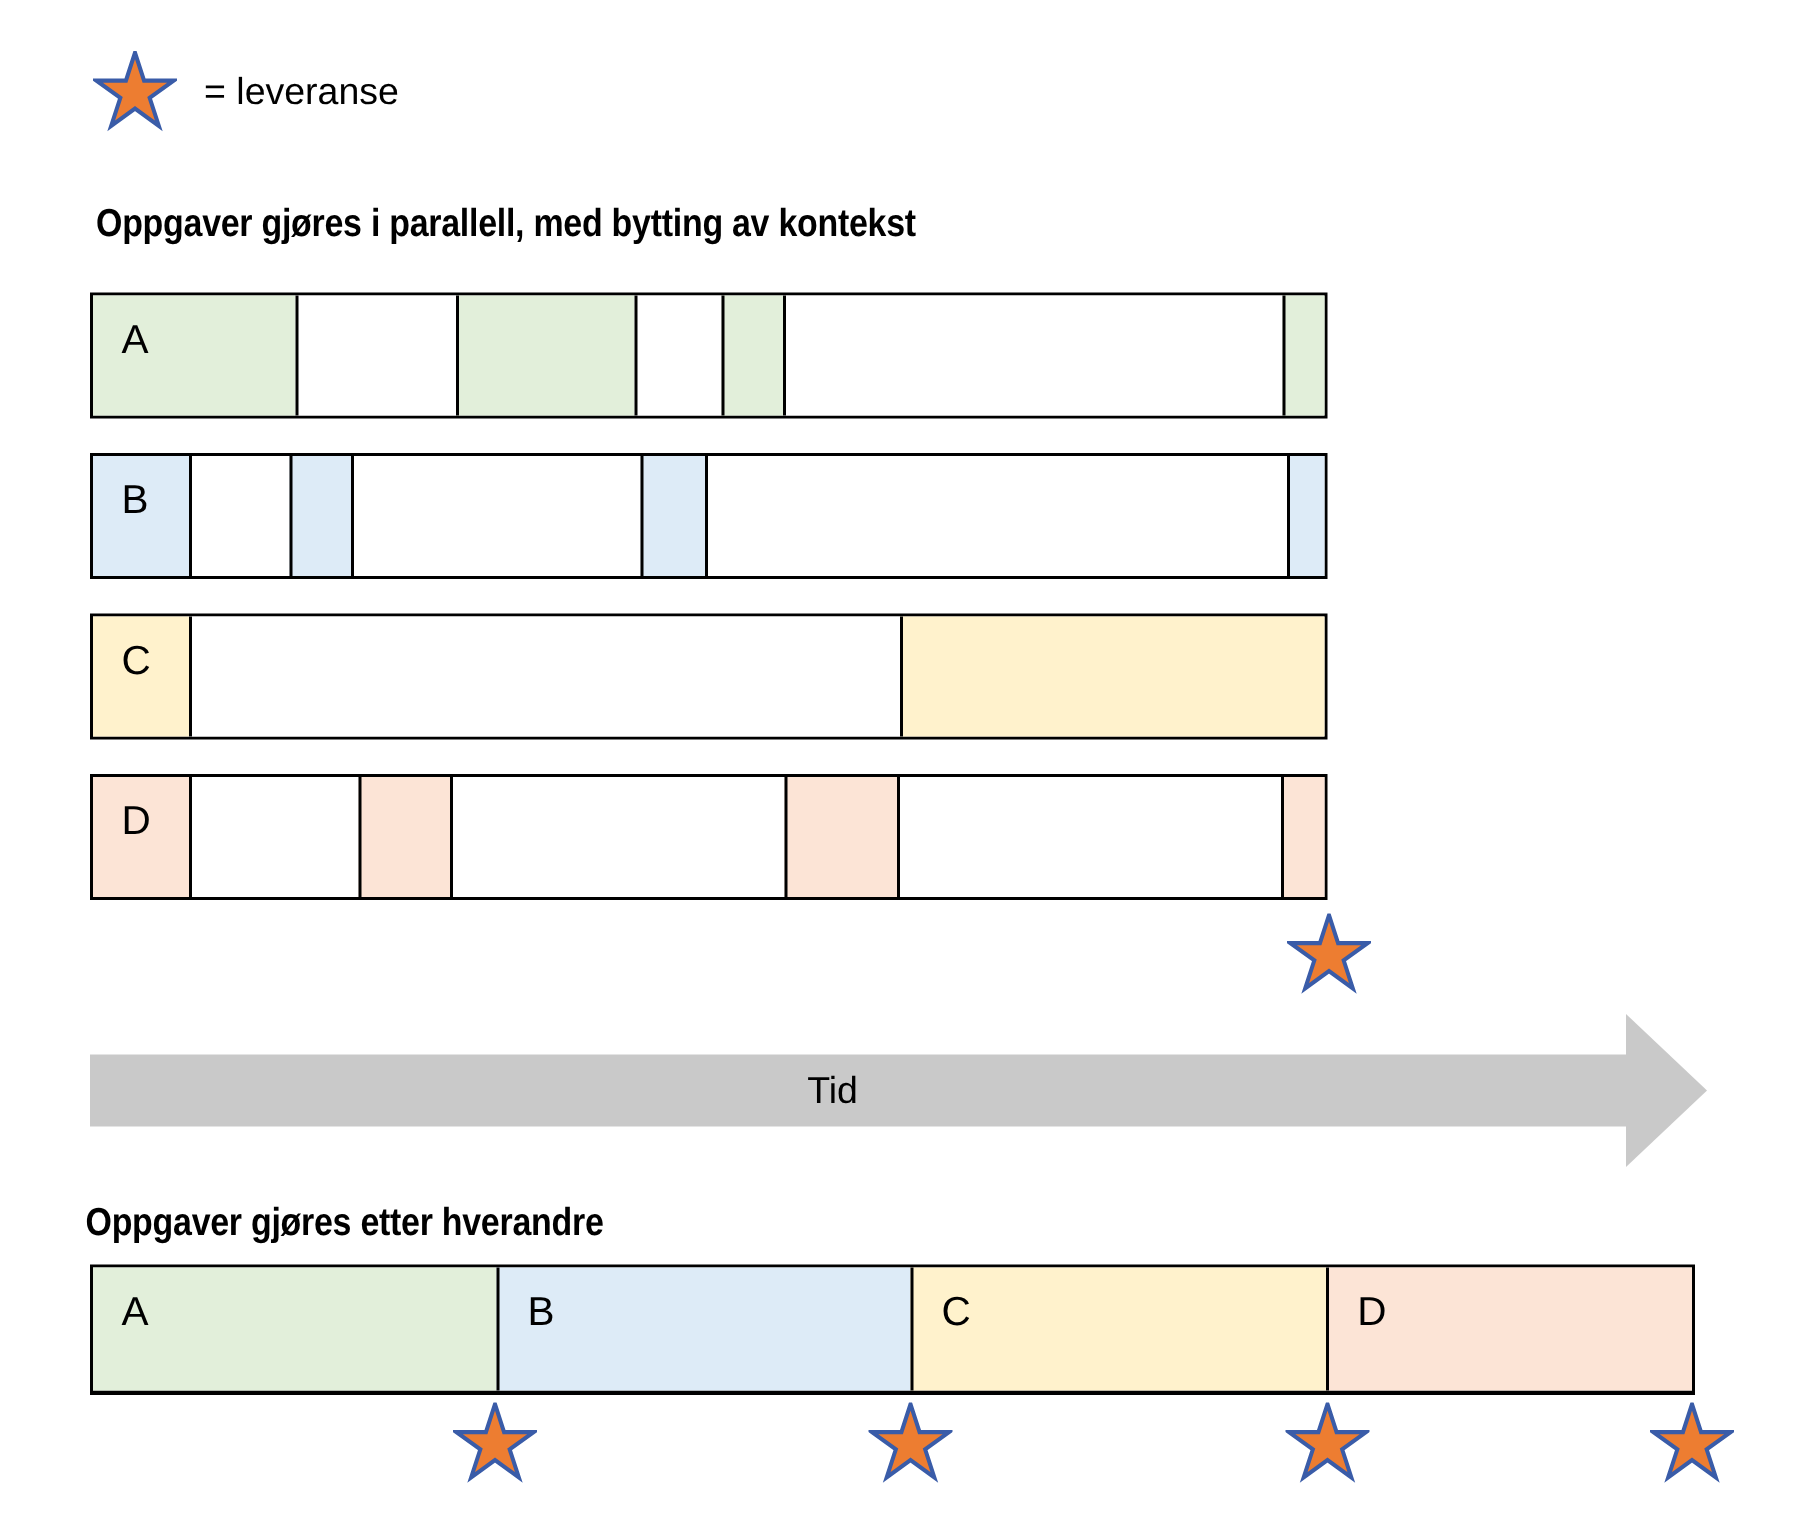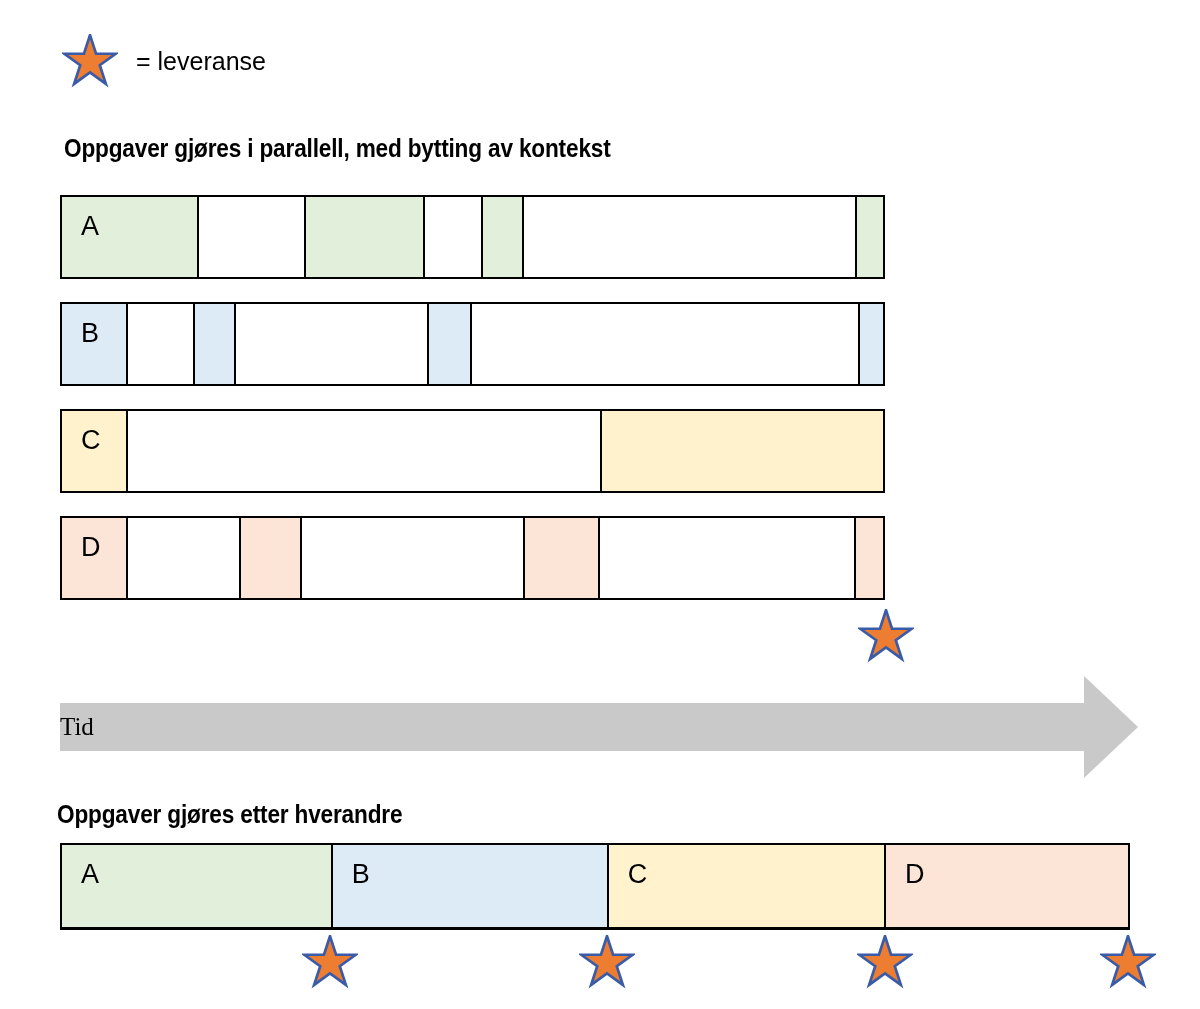--- a/index.html
+++ b/index.html
@@ -33,21 +33,21 @@
   #star-top { left:858px; top:609px; }
   #star-b1  { left:302px; top:935px; }
   #star-b2  { left:579px; top:935px; }
   #star-b3  { left:857px; top:935px; }
   #star-b4  { left:1100px; top:935px; }
 
   
   #time-arrow { position:absolute; left:60px; top:676px; width:1078px; height:102px; }
   .arrow-body { position:absolute; left:0; top:27px; width:1024px; height:48px; }
   .arrow-head { position:absolute; left:1024px; top:0; width:54px; height:102px; }
-  .arrow-label { position:absolute; left:0; top:37px; width:990px; text-align:left; font-size:25px;font-family:Liberation Serif, serif; }
+  .arrow-label { position:absolute; left:0; top:37px; width:990px; text-align:center; font-size:25px; }
 
   
   #seq-row {
     position:absolute; left:60px; top:843px; width:1070px; height:87px; display:flex;
     border:2px solid #000; border-bottom-width:3px; box-sizing:border-box;
   }
   .seq-seg { box-sizing:border-box; border-left:2px solid #000; position:relative; height:100%; }
   .seq-seg:first-child { border-left:none; }
 </style>
 </head>

